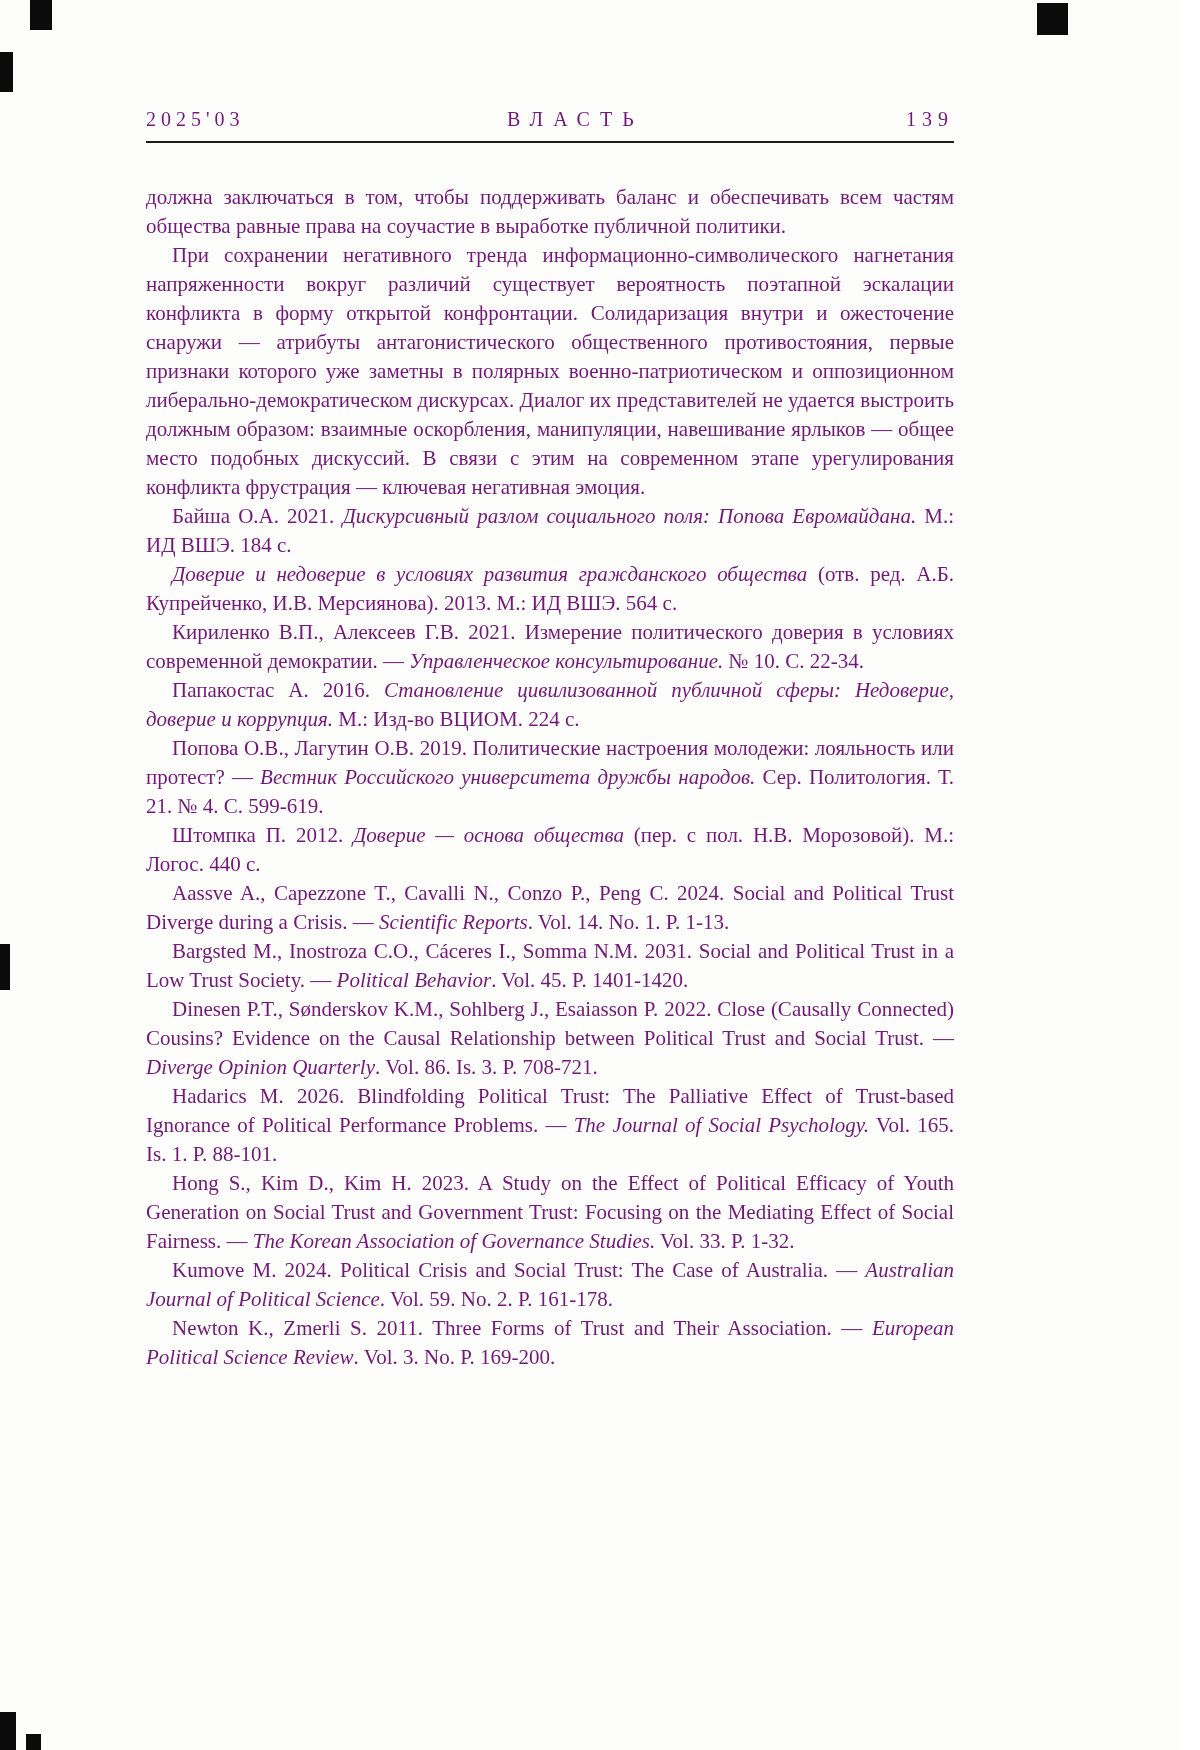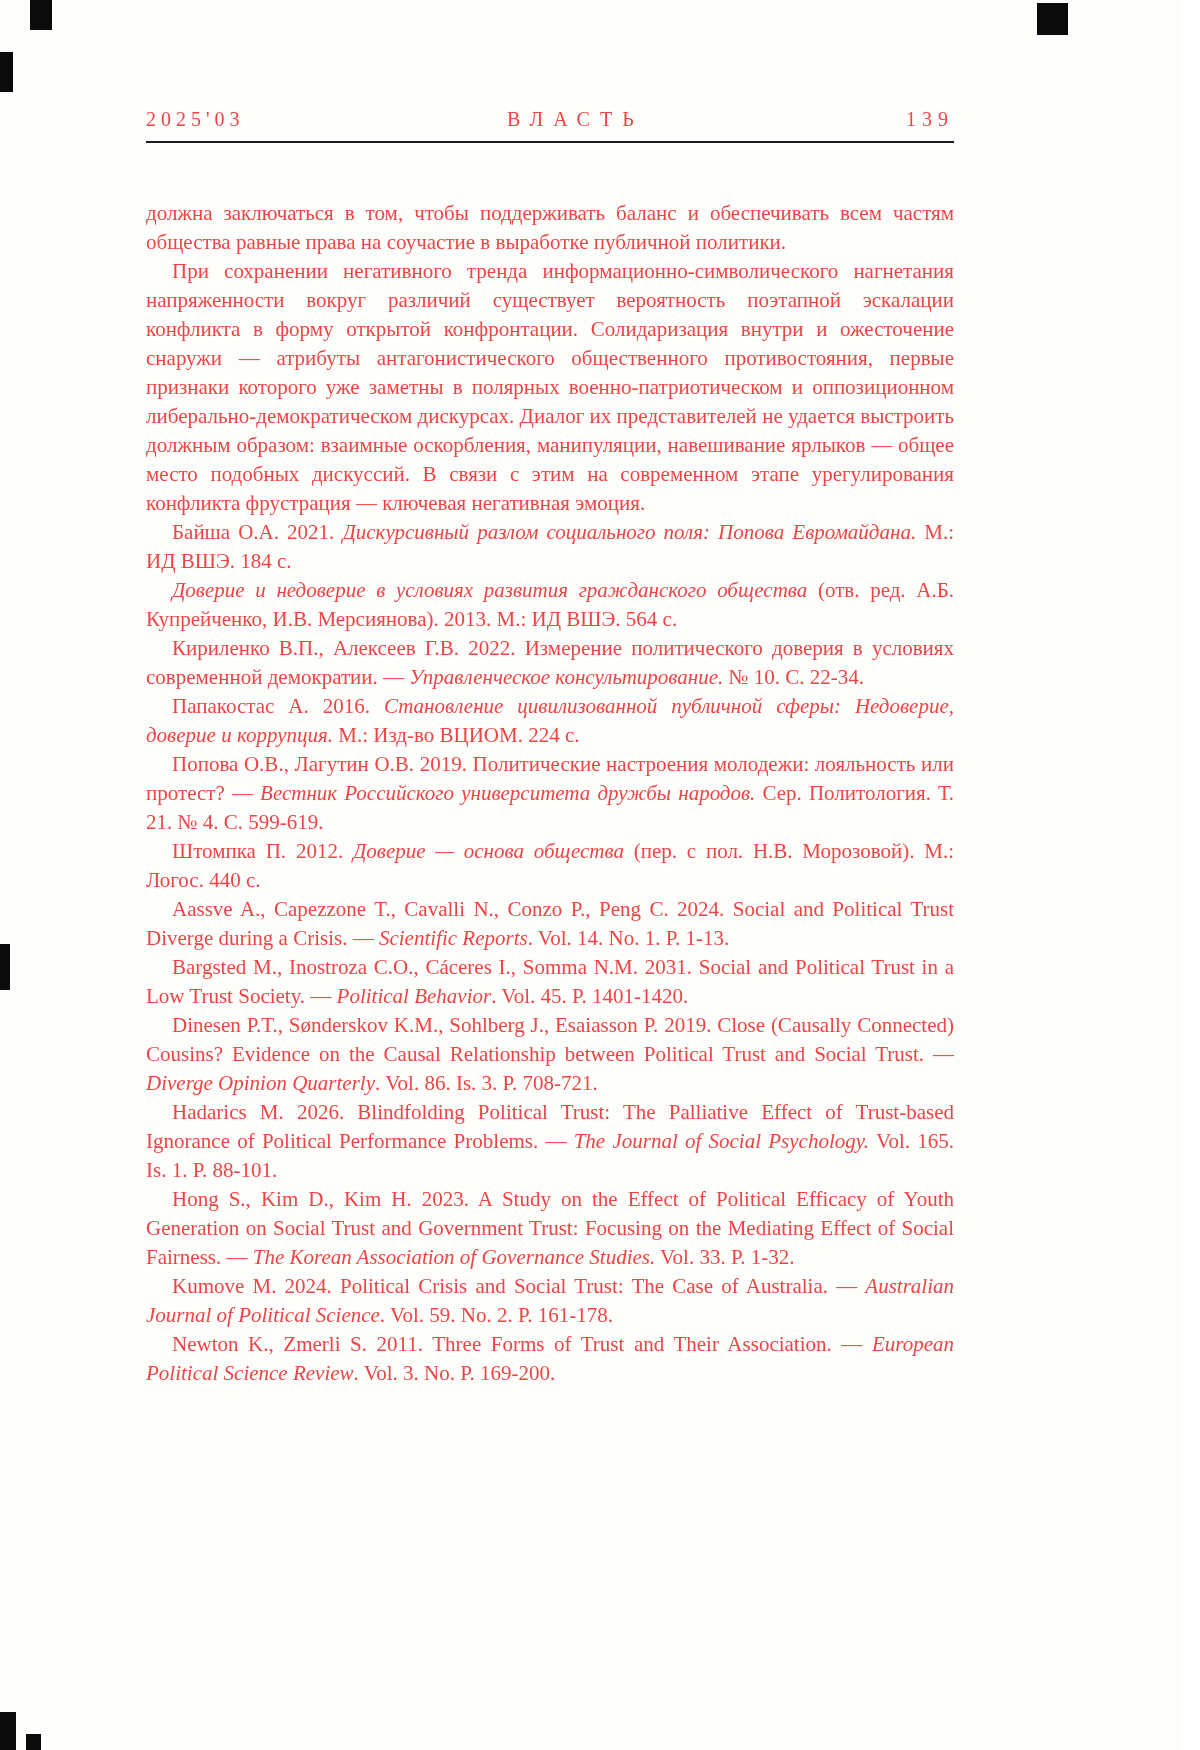--- a/index.html
+++ b/index.html
@@ -5,21 +5,21 @@
   html, body { margin: 0; padding: 0; }
   body {
     background: #ffffff;
     font-family: "Liberation Serif", serif;
   }
   .page {
     position: relative;
     width: 1180px;
     height: 1750px;
     background: #fdfdfc;
-    color: #ef4444;
+    color: #701a75;
     overflow: hidden;
   }
   
   .mark { position: absolute; background: #0b0b0b; }
   .mark-tl  { left: 30px;  top: 0;      width: 22px; height: 30px; }
   .mark-tr  { left: 1037px; top: 3px;   width: 31px; height: 32px; }
   .mark-l1  { left: 0;     top: 52px;   width: 13px; height: 40px; }
   .mark-l2  { left: 0;     top: 944px;  width: 10px; height: 46px; }
   .mark-bl  { left: 0;     top: 1712px; width: 16px; height: 38px; }
   .mark-bl2 { left: 26px;  top: 1734px; width: 15px; height: 16px; }
@@ -36,21 +36,21 @@
     align-items: baseline;
     font-size: 20px;
     padding-bottom: 10px;
     border-bottom: 2px solid #1c1c1c;
   }
   .running-head .issue  { letter-spacing: 5px; }
   .running-head .title  { letter-spacing: 10px; }
   .running-head .pageno { letter-spacing: 6px; }
 
   .body-text {
-    margin-top: 56px;
+    margin-top: 40px;
     font-size: 21px;
     line-height: 29px;
     text-align: justify;
   }
   .body-text p { margin: 0; }
   p.para-indent { text-indent: 26px; }
 
   .refs-heading {
     font-weight: bold;
     text-indent: 26px;
@@ -80,27 +80,27 @@
     </div>
 
     <div class="body-text">
       <p class="para">должна заключаться в том, чтобы поддерживать баланс и обеспечивать всем частям общества равные права на соучастие в выработке публичной политики.</p>
       <p class="para para-indent">При сохранении негативного тренда информационно-символического нагнетания напряженности вокруг различий существует вероятность поэтапной эскалации конфликта в форму открытой конфронтации. Солидаризация внутри и ожесточение снаружи — атрибуты антагонистического общественного противостояния, первые признаки которого уже заметны в полярных военно-патриотическом и оппозиционном либерально-демократическом дискурсах. Диалог их представителей не удается выстроить должным образом: взаимные оскорбления, манипуляции, навешивание ярлыков — общее место подобных дискуссий. В связи с этим на современном этапе урегулирования конфликта фрустрация — ключевая негативная эмоция.</p>
 
 
       <div>
           <p class="ref"><span>Байша О.А. 2021. </span><span class="it">Дискурсивный разлом социального поля: Попова Евромайдана.</span><span> М.: ИД ВШЭ. 184 с.</span></p>
           <p class="ref"><span class="it">Доверие и недоверие в условиях развития гражданского общества</span><span> (отв. ред. А.Б. Купрейченко, И.В. Мерсиянова). 2013. М.: ИД ВШЭ. 564 с.</span></p>
-          <p class="ref"><span>Кириленко В.П., Алексеев Г.В. 2022. Измерение политического доверия в условиях современной демократии. — </span><span class="it">Управленческое консультирование.</span><span> № 10. С. 22-34.</span></p>
+          <p class="ref"><span>Кириленко В.П., Алексеев Г.В. 2021. Измерение политического доверия в условиях современной демократии. — </span><span class="it">Управленческое консультирование.</span><span> № 10. С. 22-34.</span></p>
           <p class="ref"><span>Папакостас А. 2016. </span><span class="it">Становление цивилизованной публичной сферы: Недоверие, доверие и коррупция.</span><span> М.: Изд-во ВЦИОМ. 224 с.</span></p>
           <p class="ref"><span>Попова О.В., Лагутин О.В. 2019. Политические настроения молодежи: лояльность или протест? — </span><span class="it">Вестник Российского университета дружбы народов.</span><span> Сер. Политология. Т. 21. № 4. С. 599-619.</span></p>
           <p class="ref"><span>Штомпка П. 2012. </span><span class="it">Доверие — основа общества</span><span> (пер. с пол. Н.В. Морозовой). М.: Логос. 440 с.</span></p>
           <p class="ref"><span>Aassve A., Capezzone T., Cavalli N., Conzo P., Peng C. 2024. Social and Political Trust Diverge during a Crisis. — </span><span class="it">Scientific Reports</span><span>. Vol. 14. No. 1. P. 1-13.</span></p>
           <p class="ref"><span>Bargsted M., Inostroza C.O., Cáceres I., Somma N.M. 2031. Social and Political Trust in a Low Trust Society. — </span><span class="it">Political Behavior</span><span>. Vol. 45. P. 1401-1420.</span></p>
-          <p class="ref"><span>Dinesen P.T., Sønderskov K.M., Sohlberg J., Esaiasson P. 2019. Close (Causally Connected) Cousins? Evidence on the Causal Relationship between Political Trust and Social Trust. — </span><span class="it">Diverge Opinion Quarterly</span><span>. Vol. 86. Is. 3. P. 708-721.</span></p>
+          <p class="ref"><span>Dinesen P.T., Sønderskov K.M., Sohlberg J., Esaiasson P. 2022. Close (Causally Connected) Cousins? Evidence on the Causal Relationship between Political Trust and Social Trust. — </span><span class="it">Diverge Opinion Quarterly</span><span>. Vol. 86. Is. 3. P. 708-721.</span></p>
           <p class="ref"><span>Hadarics M. 2026. Blindfolding Political Trust: The Palliative Effect of Trust-based Ignorance of Political Performance Problems. — </span><span class="it">The Journal of Social Psychology.</span><span> Vol. 165. Is. 1. P. 88-101.</span></p>
           <p class="ref"><span>Hong S., Kim D., Kim H. 2023. A Study on the Effect of Political Efficacy of Youth Generation on Social Trust and Government Trust: Focusing on the Mediating Effect of Social Fairness. — </span><span class="it">The Korean Association of Governance Studies.</span><span> Vol. 33. P. 1-32.</span></p>
           <p class="ref"><span>Kumove M. 2024. Political Crisis and Social Trust: The Case of Australia. — </span><span class="it">Australian Journal of Political Science</span><span>. Vol. 59. No. 2. P. 161-178.</span></p>
           <p class="ref"><span>Newton K., Zmerli S. 2011. Three Forms of Trust and Their Association. — </span><span class="it">European Political Science Review</span><span>. Vol. 3. No. P. 169-200.</span></p>
         </div>
     </div>
 
   </div>
 </div>
 

